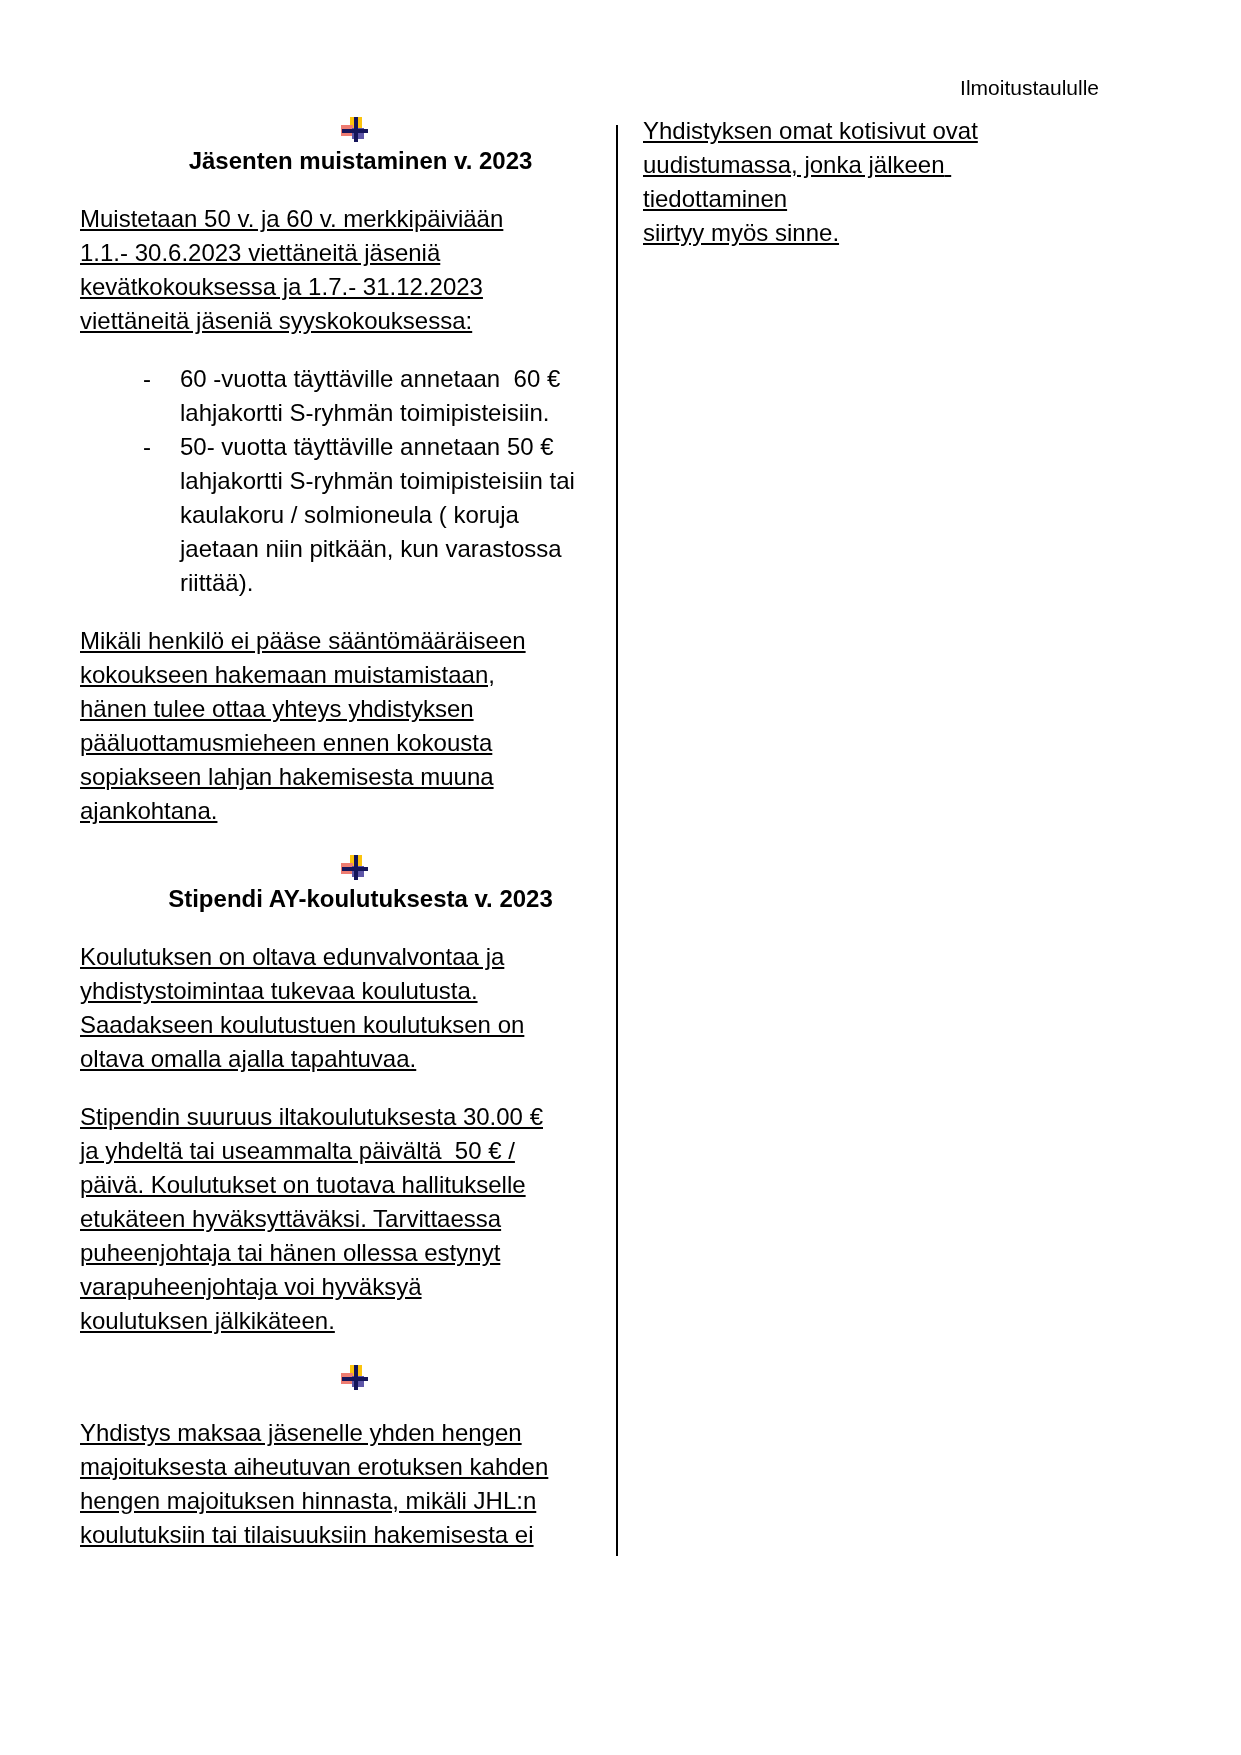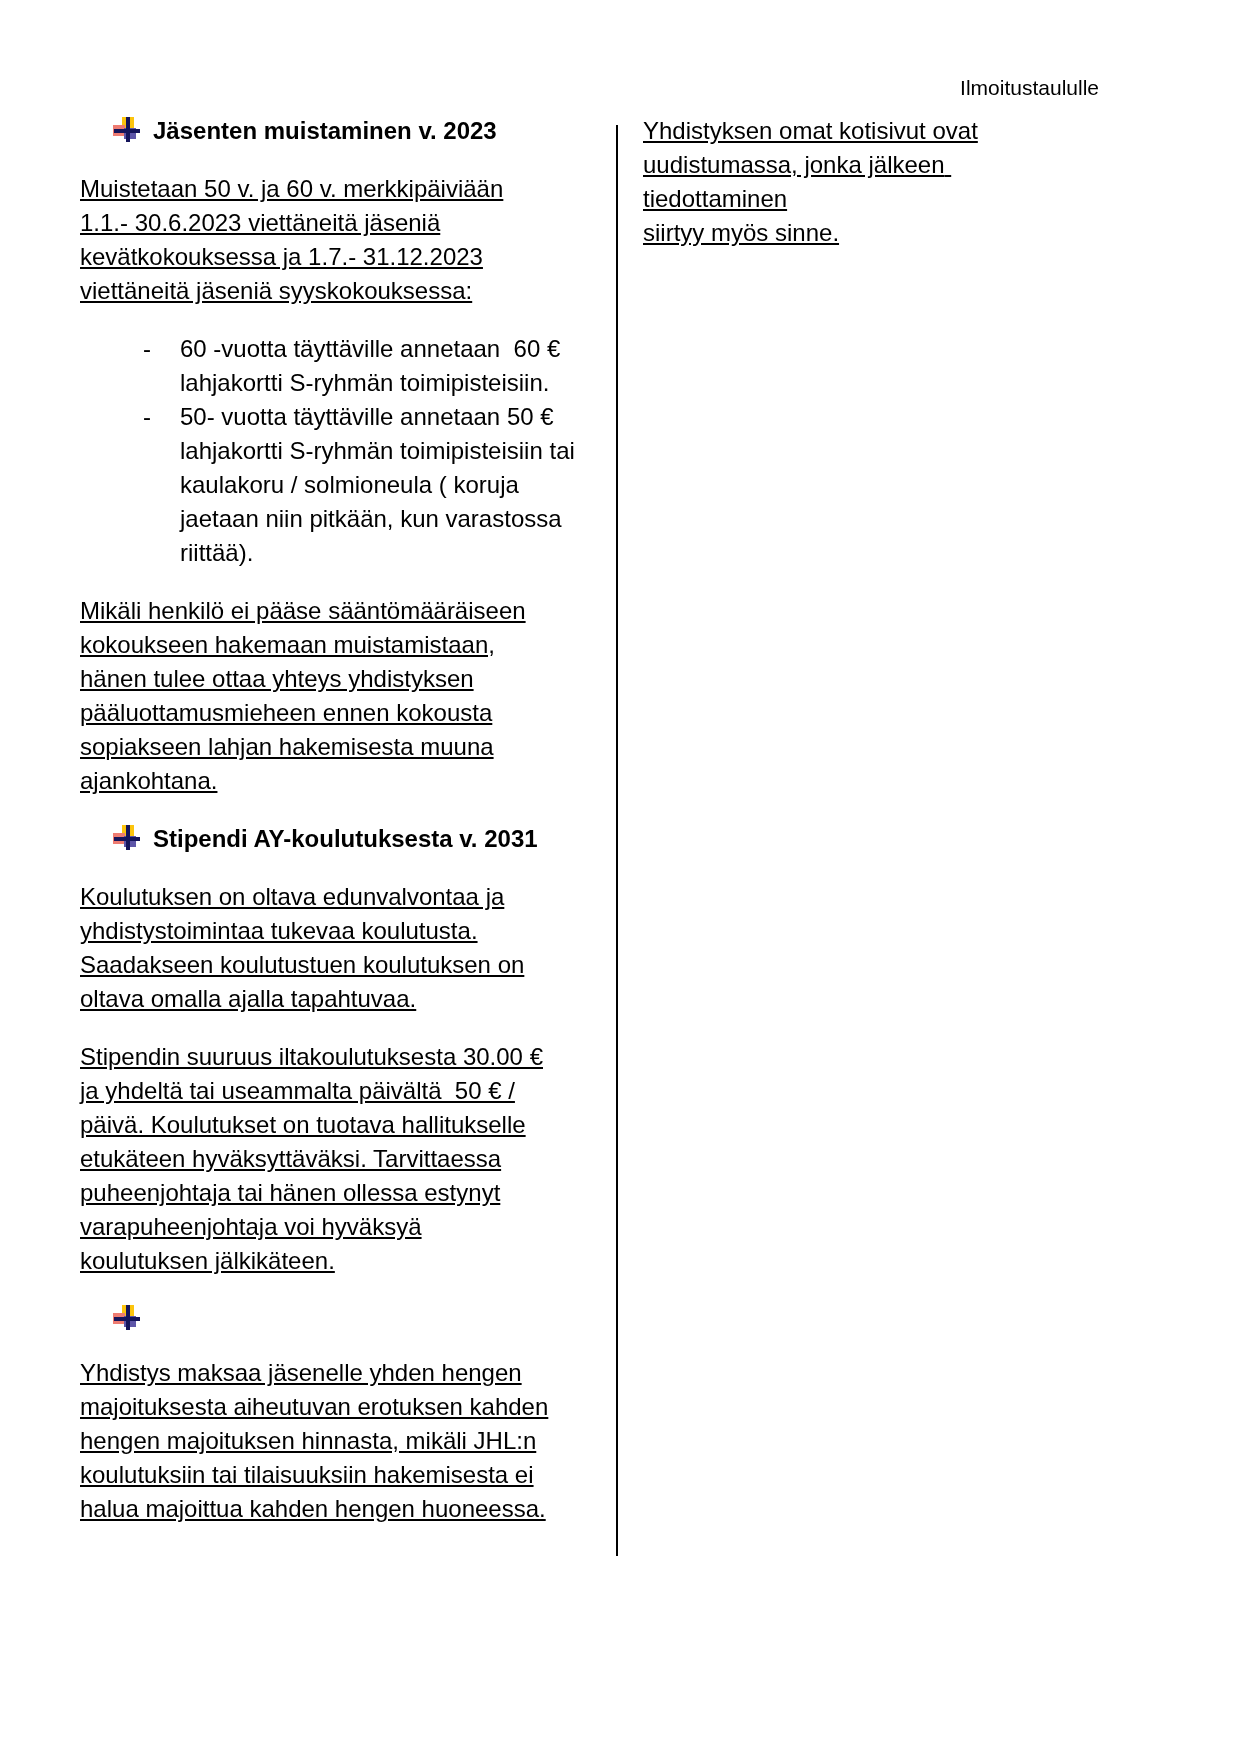--- a/index.html
+++ b/index.html
@@ -40,24 +40,25 @@
     position: absolute;
     left: 616px;
     top: 125px;
     width: 2px;
     height: 1532px;
     background: #000000;
   }
   .doc-para { margin: 0 0 24px; white-space: pre-wrap; text-decoration: underline; }
   .doc-heading {
     display: flex;
-    align-items: flex-start;
+    align-items: center;
     margin: 0 0 24px;
     padding-left: 33px;
     font-weight: bold;
+    flex-direction: column;
   }
   .bullet-icon {
     position: relative;
     width: 28px;
     height: 27px;
     flex: 0 0 auto;
     margin-top: 3px;
     margin-right: 12px;
   }
   .bi-y { position: absolute; left: 9px;  top: 0;    width: 12px; height: 12px; background: #fcc40d; }
@@ -123,21 +124,21 @@
 ajankohtana.</p>
 
     <div class="doc-heading">
       <span class="bullet-icon">
         <span class="bi-y"></span>
         <span class="bi-r"></span>
         <span class="bi-p"></span>
         <span class="bi-v"></span>
         <span class="bi-h"></span>
       </span>
-      <span>Stipendi AY-koulutuksesta v. 2031</span>
+      <span>Stipendi AY-koulutuksesta v. 2023</span>
     </div>
 
     <p class="doc-para">Koulutuksen on oltava edunvalvontaa ja
 yhdistystoimintaa tukevaa koulutusta.
 Saadakseen koulutustuen koulutuksen on
 oltava omalla ajalla tapahtuvaa.</p>
 
     <p class="doc-para">Stipendin suuruus iltakoulutuksesta 30.00 €
 ja yhdeltä tai useammalta päivältä  50 € /
 päivä. Koulutukset on tuotava hallitukselle

